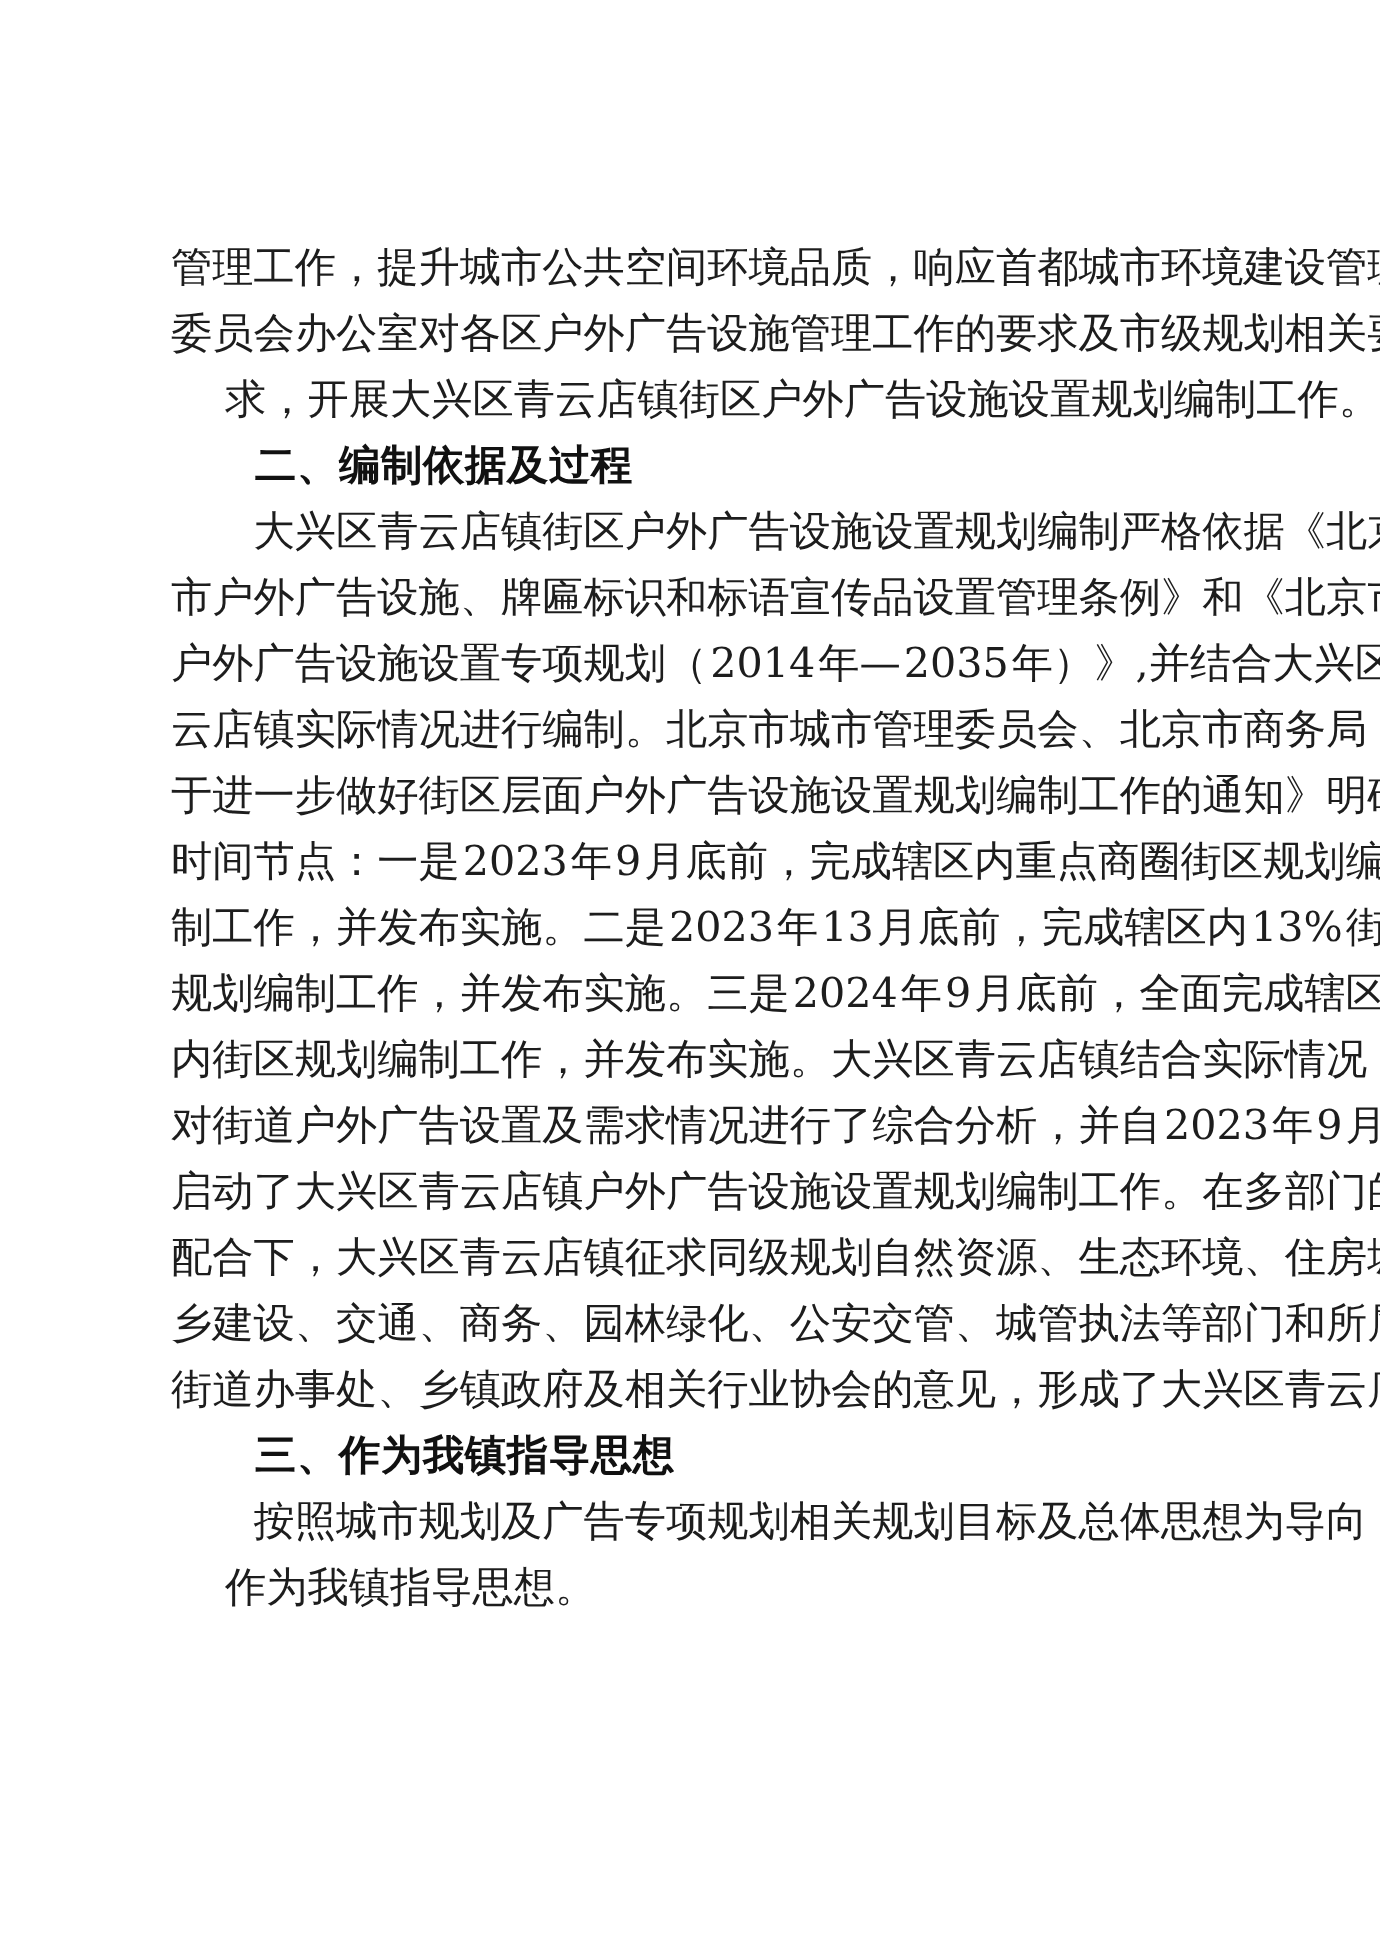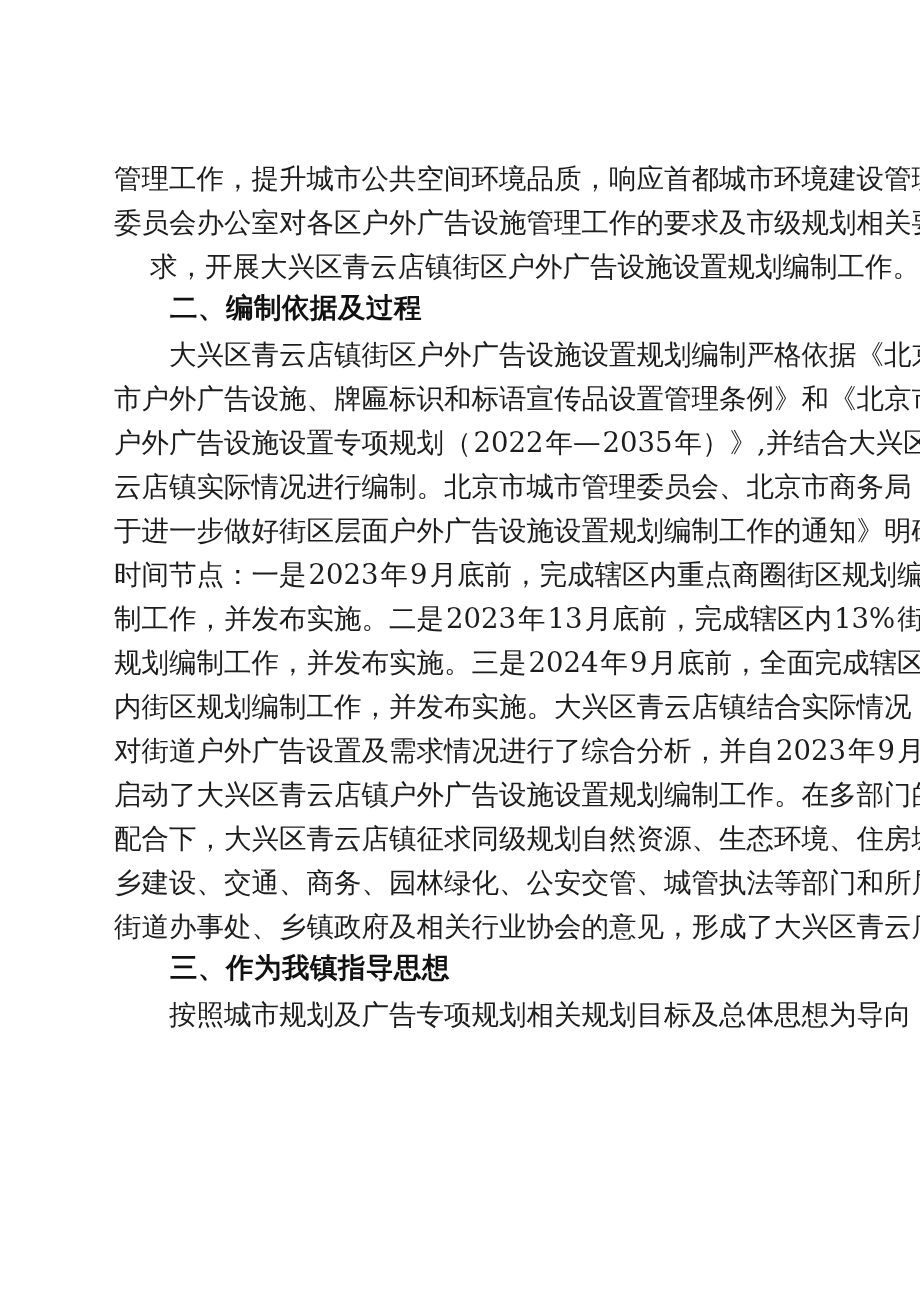--- a/index.html
+++ b/index.html
@@ -73,21 +73,21 @@
     width: 637px;
   }
 
   
   .heading {
     display: block;
     height: 44px;
     line-height: 44px;
     font-size: 27.5px;
     font-weight: bold;
-    font-family: Liberation Mono, monospace;
+    font-family: Liberation Serif, serif;
     color: #111111;
     padding-left: 56px;
     white-space: nowrap;
     letter-spacing: 0.5px;
   }
 
   
   .num {
     font-family: "DejaVu Serif", "Liberation Serif", serif;
     padding: 0 2px;
@@ -239,21 +239,21 @@
           <span>告</span>
           <span>设</span>
           <span>施</span>
           <span>设</span>
           <span>置</span>
           <span>专</span>
           <span>项</span>
           <span>规</span>
           <span>划</span>
           <span>（</span>
-          <span class="num">2022</span>
+          <span class="num">2014</span>
           <span>年</span>
           <span>—</span>
           <span class="num">2035</span>
           <span>年</span>
           <span>）</span>
           <span>》</span>
           <span>,</span>
           <span>并</span>
           <span>结</span>
           <span>合</span>
@@ -630,16 +630,17 @@
           <span>标</span>
           <span>及</span>
           <span>总</span>
           <span>体</span>
           <span>思</span>
           <span>想</span>
           <span>为</span>
           <span>导</span>
           <span>向</span>
         </span>
+      <span class="line last">作为我镇指导思想。</span>
     </div>
 
   </div>
 </div>
 
 </body></html>

